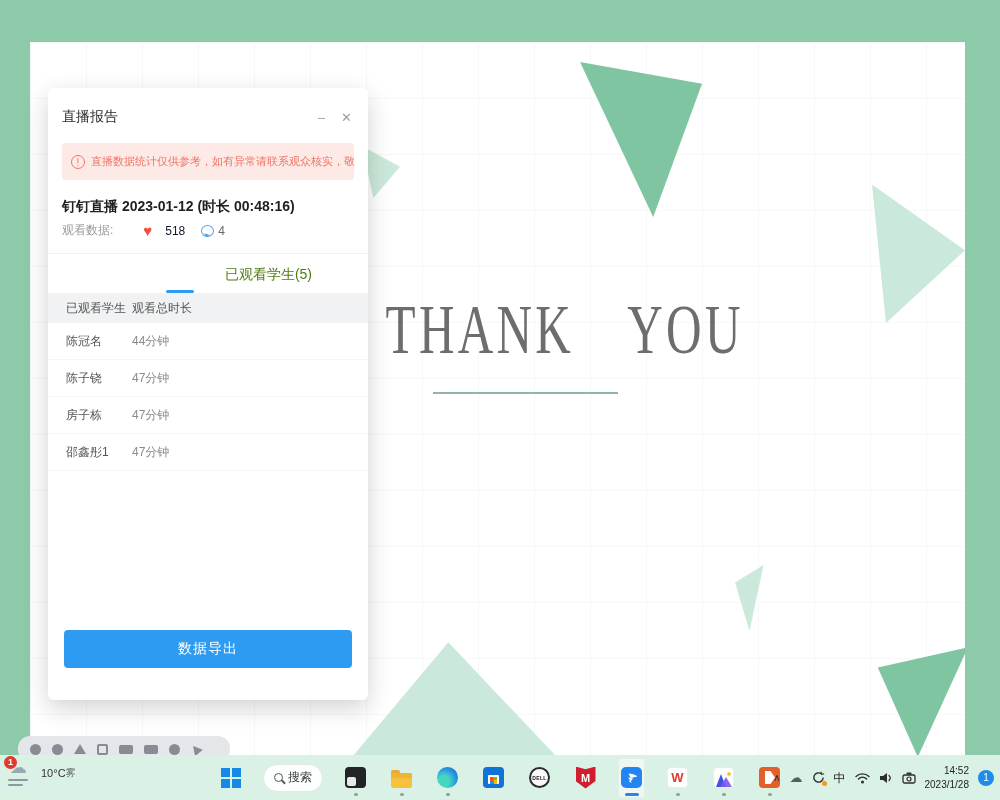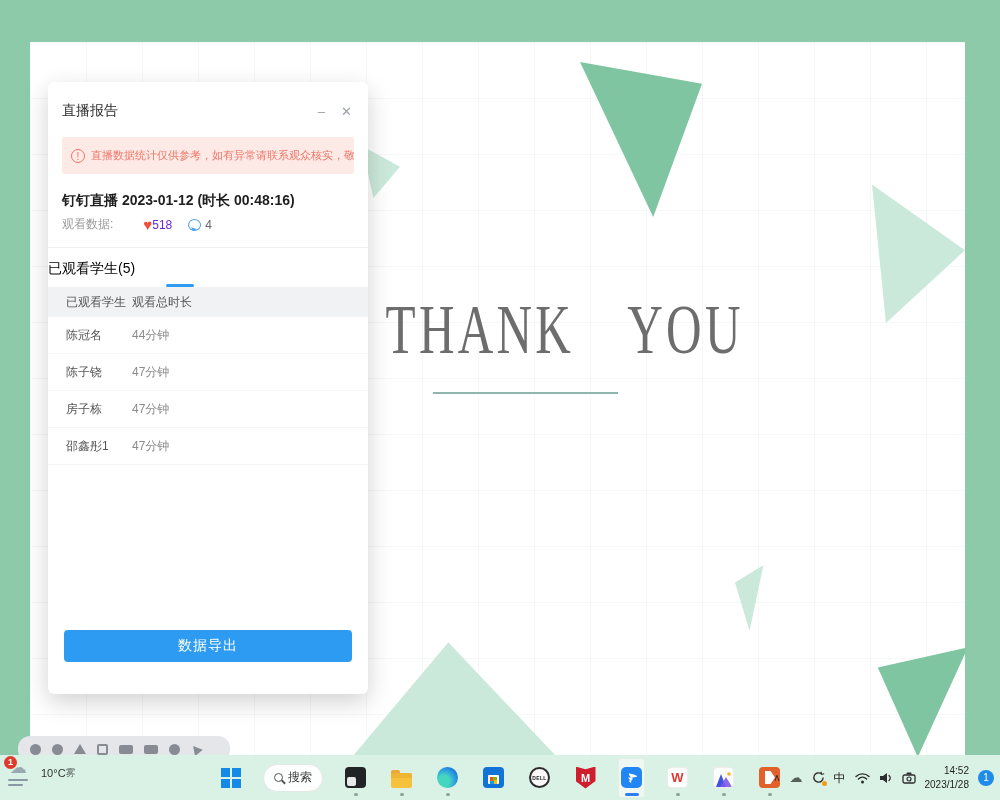--- a/index.html
+++ b/index.html
@@ -32,48 +32,48 @@
   .pt { position:absolute; left:18px; top:736px; width:212px; height:26px; background:#e4e6e9;
         border-radius:12px; z-index:4; display:flex; align-items:center; gap:11px; padding:0 12px; }
   .pt span { flex:none; }
   .pt-dot { width:11px; height:11px; border-radius:50%; background:#878c94; }
   .pt-tri { width:0; height:0; border-left:6px solid transparent; border-right:6px solid transparent; border-bottom:10px solid #878c94; }
   .pt-frame { width:11px; height:11px; border:2px solid #878c94; border-radius:2px; }
   .pt-rect { width:14px; height:9px; background:#878c94; border-radius:2px; }
   .pt-cursor { width:0; height:0; border-left:5px solid transparent; border-right:5px solid transparent; border-bottom:9px solid #878c94; transform:rotate(-40deg); }
 
   
-  .dialog { position:absolute; left:48px; top:82px; width:320px; height:612px; background:#fff;
+  .dialog { position:absolute; left:48px; top:88px; width:320px; height:612px; background:#fff;
     border-radius:6px; box-shadow:0 8px 24px rgba(0,0,0,.18); z-index:10; font-size:12px; }
   .dlg-titlebar { padding:20px 16px 0 14px; display:flex; align-items:center; }
   .dlg-title { font-size:14px; color:#2c2c2c; }
   .dlg-controls { margin-left:auto; display:flex; gap:16px; color:#9aa0a8; font-size:13px; }
   .dlg-controls span { cursor:default; line-height:1; }
   .alert { margin:17px 14px 0; background:var(--alert_bg,#fdeae7); color:var(--alert_text,#ee7565);
     border-radius:3px; padding:11px 9px; display:flex; align-items:center; gap:6px; font-size:11px; white-space:nowrap; overflow:hidden; }
   .alert-ic { width:14px; height:14px; border:1px solid currentColor; border-radius:50%;
     font-size:10px; line-height:13px; text-align:center; flex:none; }
   .bc { margin:16px 14px 0; }
   .bc-title { font-size:14px; font-weight:bold; color:#1f1f1f; line-height:20px; white-space:nowrap; }
   .bc-meta { margin-top:5px; color:#9b9b9b; font-size:11px; line-height:15px; white-space:nowrap; }
   .bc-stats { margin-top:6px; color:#9b9b9b; display:flex; align-items:center; font-size:12px; }
   .heart { color:var(--heart_red,#f2503c); font-size:15px; margin-left:30px; line-height:1; }
-  .like-n { color:#6d28d9; margin-left:0; }
+  .like-n { color:#0f172a; margin-left:13px; }
   .bubble { width:13px; height:12px; border:1.5px solid #4aa3f0; border-radius:50%; position:relative; margin-left:16px; }
   .bubble::after { content:""; position:absolute; left:1px; bottom:-4px; border:3px solid transparent; border-top-color:#4aa3f0; transform:rotate(18deg); }
   .cmt-n { color:#666; margin-left:4px; }
   .tabs { margin-top:14px; border-top:1px solid #f0f0f0; padding-top:12px; }
-  .tab { width:264px; text-align:left; font-size:14px; color:#000000; cursor:pointer; }
+  .tab { width:264px; text-align:right; font-size:14px; color:#4d7c0f; cursor:pointer; }
   .tab-underline { width:28px; height:3px; border-radius:2px; background:var(--accent_blue,#2e9bf2); margin:6px auto 0; }
   .thead { height:30px; background:#f1f2f3; display:flex; align-items:center; color:#555; font-size:12px; }
   .thead .c1, .trow .c1 { padding-left:18px; width:84px; flex:none; }
   .trow { height:37px; display:flex; align-items:center; border-bottom:1px solid #f4f5f6; font-size:12px; }
   .trow .name { color:#555; }
   .trow .dur { color:#8b8b8b; }
-  .export-btn { position:absolute; left:16px; right:16px; bottom:32px; height:32px;
+  .export-btn { position:absolute; left:16px; right:16px; bottom:32px; height:38px;
     background:var(--accent_blue,#2e9bf2); color:#fff; font-size:14px; border:none; border-radius:4px;
     display:flex; align-items:center; justify-content:center; cursor:pointer; letter-spacing:1px; }
 
   
   .taskbar { position:absolute; left:0; bottom:0; width:1000px; height:45px; background:var(--taskbar_bg,#daf1e5); z-index:6; }
   .weather { position:absolute; left:8px; top:4px; display:flex; gap:7px; align-items:center; cursor:pointer; }
   .fog { position:relative; width:26px; height:30px; }
   .fog-cloud { position:absolute; left:2px; top:0; font-size:17px; color:#9aa8b1; line-height:1; }
   .fog-line { position:absolute; left:0; width:20px; height:2px; background:#8a99a3; border-radius:1px; }
   .fl1 { bottom:8px; } .fl2 { bottom:3px; width:15px; }

